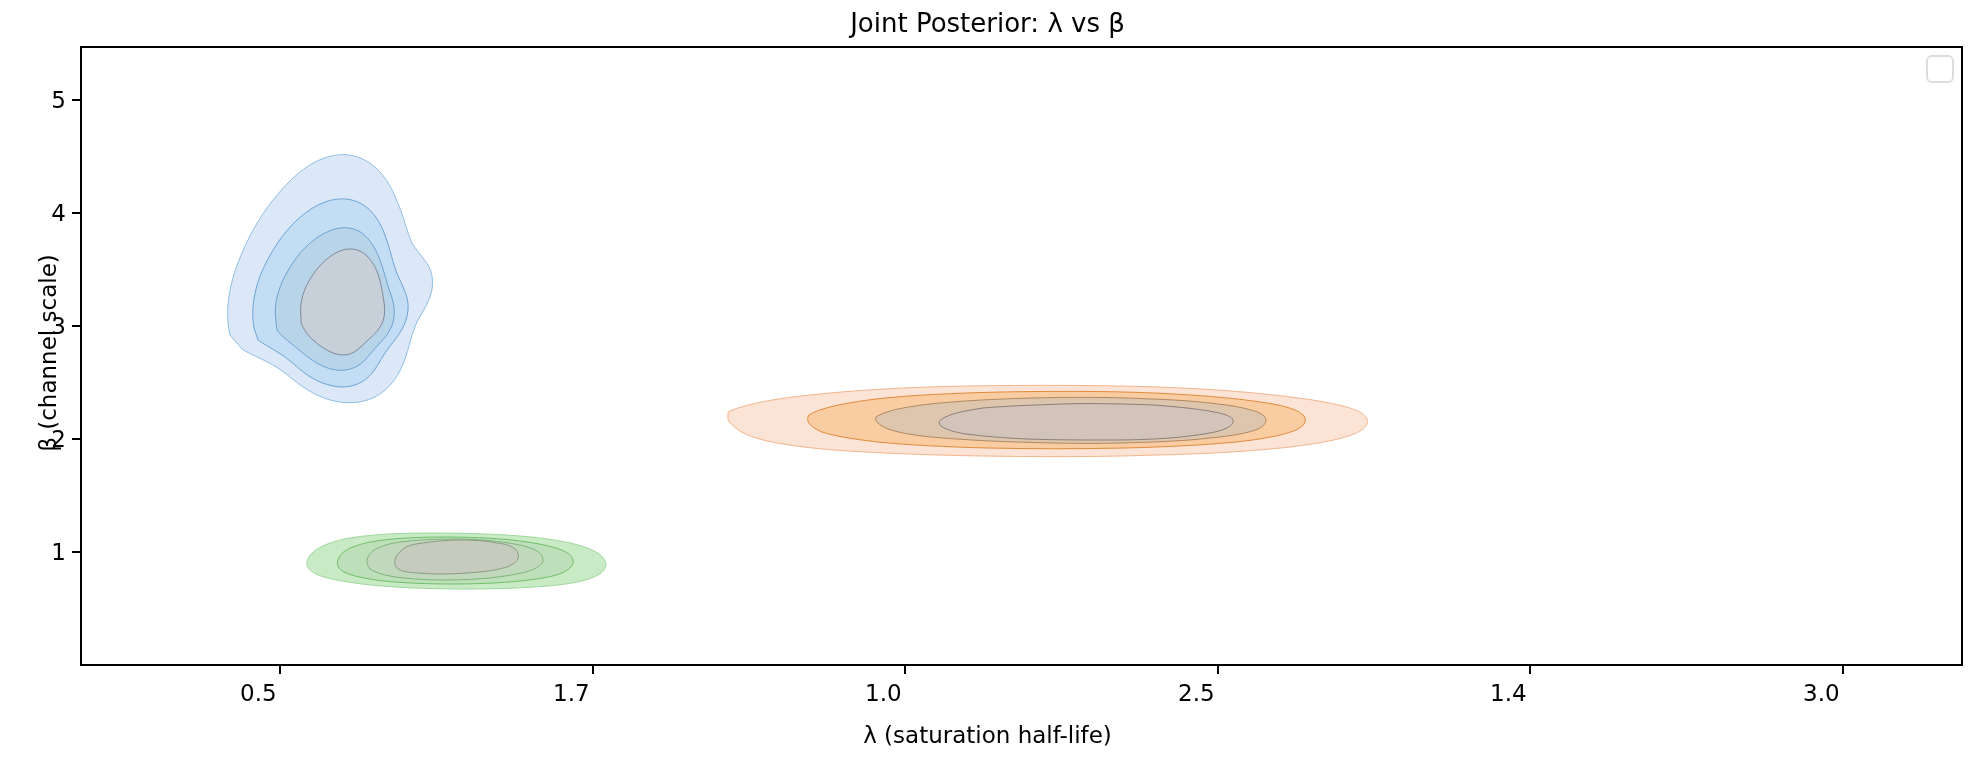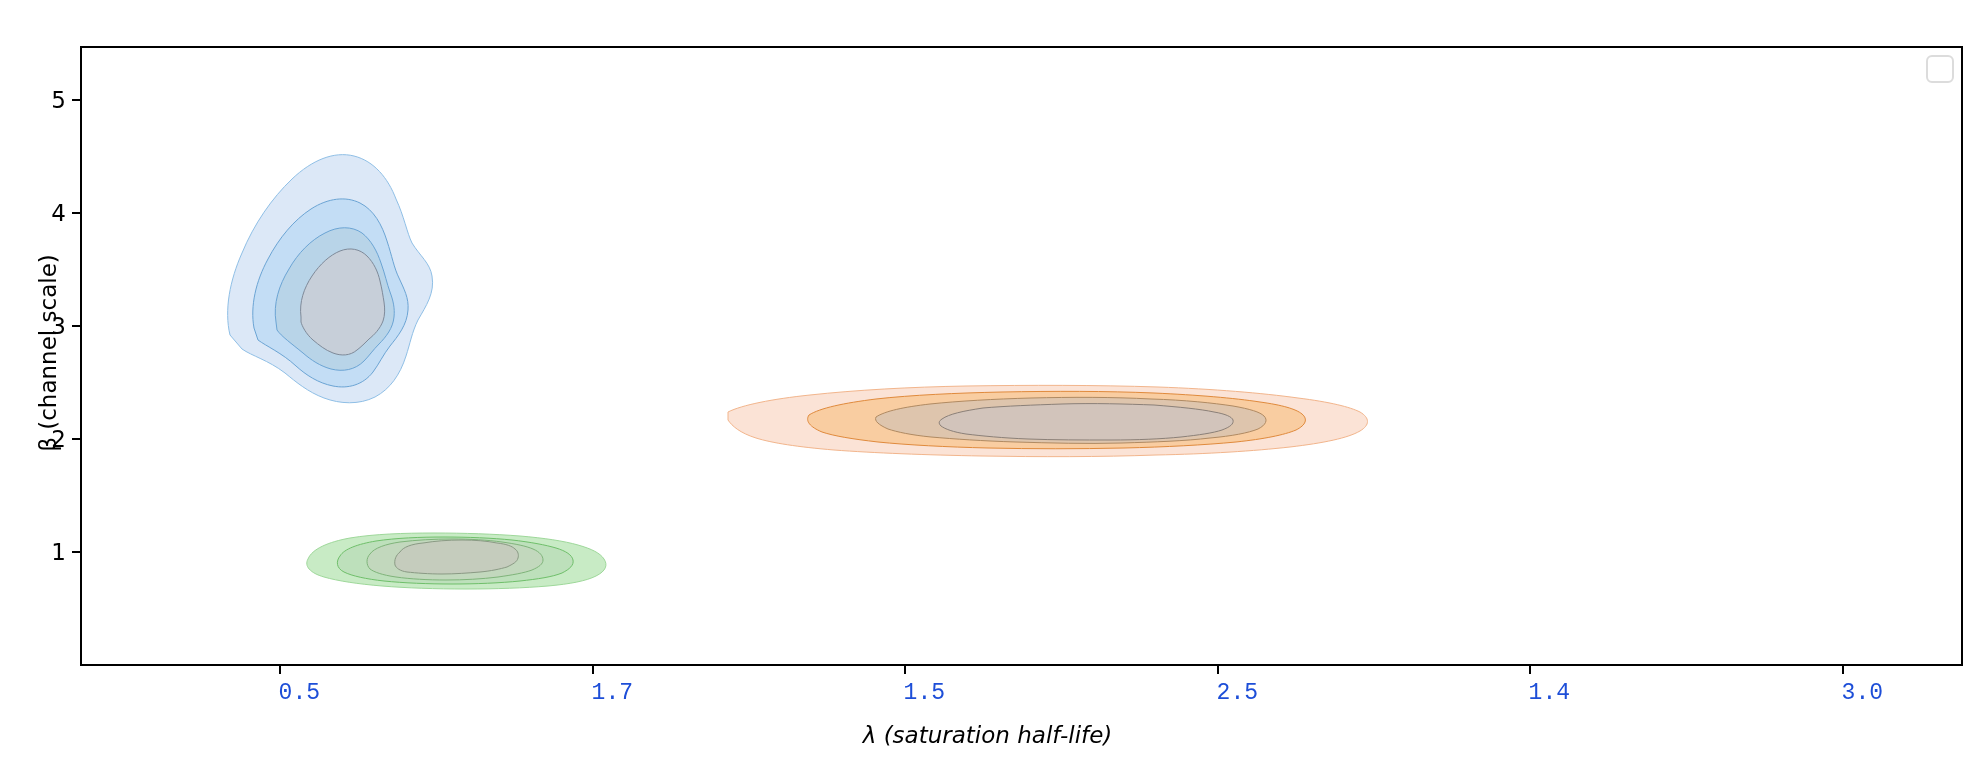--- a/index.html
+++ b/index.html
@@ -83,47 +83,45 @@
   
   #x-axis-label {
     position: absolute;
     left: 0;
     top: 722px;
     width: 1975px;
     text-align: center;
     font-size: 23px;
     color: #000000;
     white-space: pre;
-    font-style: italic;
   }
   .xtick {
     position: absolute;
     top: 666px;
     width: 0;
     height: 0;
   }
   .xtick .tick-mark {
     position: absolute;
     left: -1px;
     top: 0;
     width: 2px;
     height: 8px;
     background: #000000;
   }
   .xtick .tick-label {
     position: absolute;
     left: -40px;
     top: 12px;
     width: 80px;
-    text-align: right;
-    font-size: 23px;
-    color: #1d4ed8;
+    text-align: left;
+    font-size: 23px;
+    color: #000000;
     line-height: 30px;
     white-space: pre;
-    font-family: Liberation Mono, monospace;
   }
   
   #legend {
     position: absolute;
     right: 7px;
     top: 7px;
     min-width: 28px;
     min-height: 28px;
     border: 2px solid #dcdcdc;
     border-radius: 6px;
@@ -137,20 +135,21 @@
     top: 0;
     width: 1883px;
     height: 620px;
   }
 </style>
 </head>
 <body>
 
 <div id="figure">
 
+  <div id="chart-title">Joint Posterior: λ vs β</div>
 
   <div id="y-axis-label">β (channel scale)</div>
 
   <div class="ytick" style="top:100px">
     <span class="tick-label">5</span>
     <span class="tick-mark"></span>
   </div>
   <div class="ytick" style="top:213px">
     <span class="tick-label">4</span>
     <span class="tick-mark"></span>
@@ -171,21 +170,21 @@
   <div class="xtick" style="left:280px">
     <span class="tick-mark"></span>
     <span class="tick-label">0.5</span>
   </div>
   <div class="xtick" style="left:593px">
     <span class="tick-mark"></span>
     <span class="tick-label">1.7</span>
   </div>
   <div class="xtick" style="left:905px">
     <span class="tick-mark"></span>
-    <span class="tick-label">1.5</span>
+    <span class="tick-label">1.0</span>
   </div>
   <div class="xtick" style="left:1218px">
     <span class="tick-mark"></span>
     <span class="tick-label">2.5</span>
   </div>
   <div class="xtick" style="left:1530px">
     <span class="tick-mark"></span>
     <span class="tick-label">1.4</span>
   </div>
   <div class="xtick" style="left:1843px">

